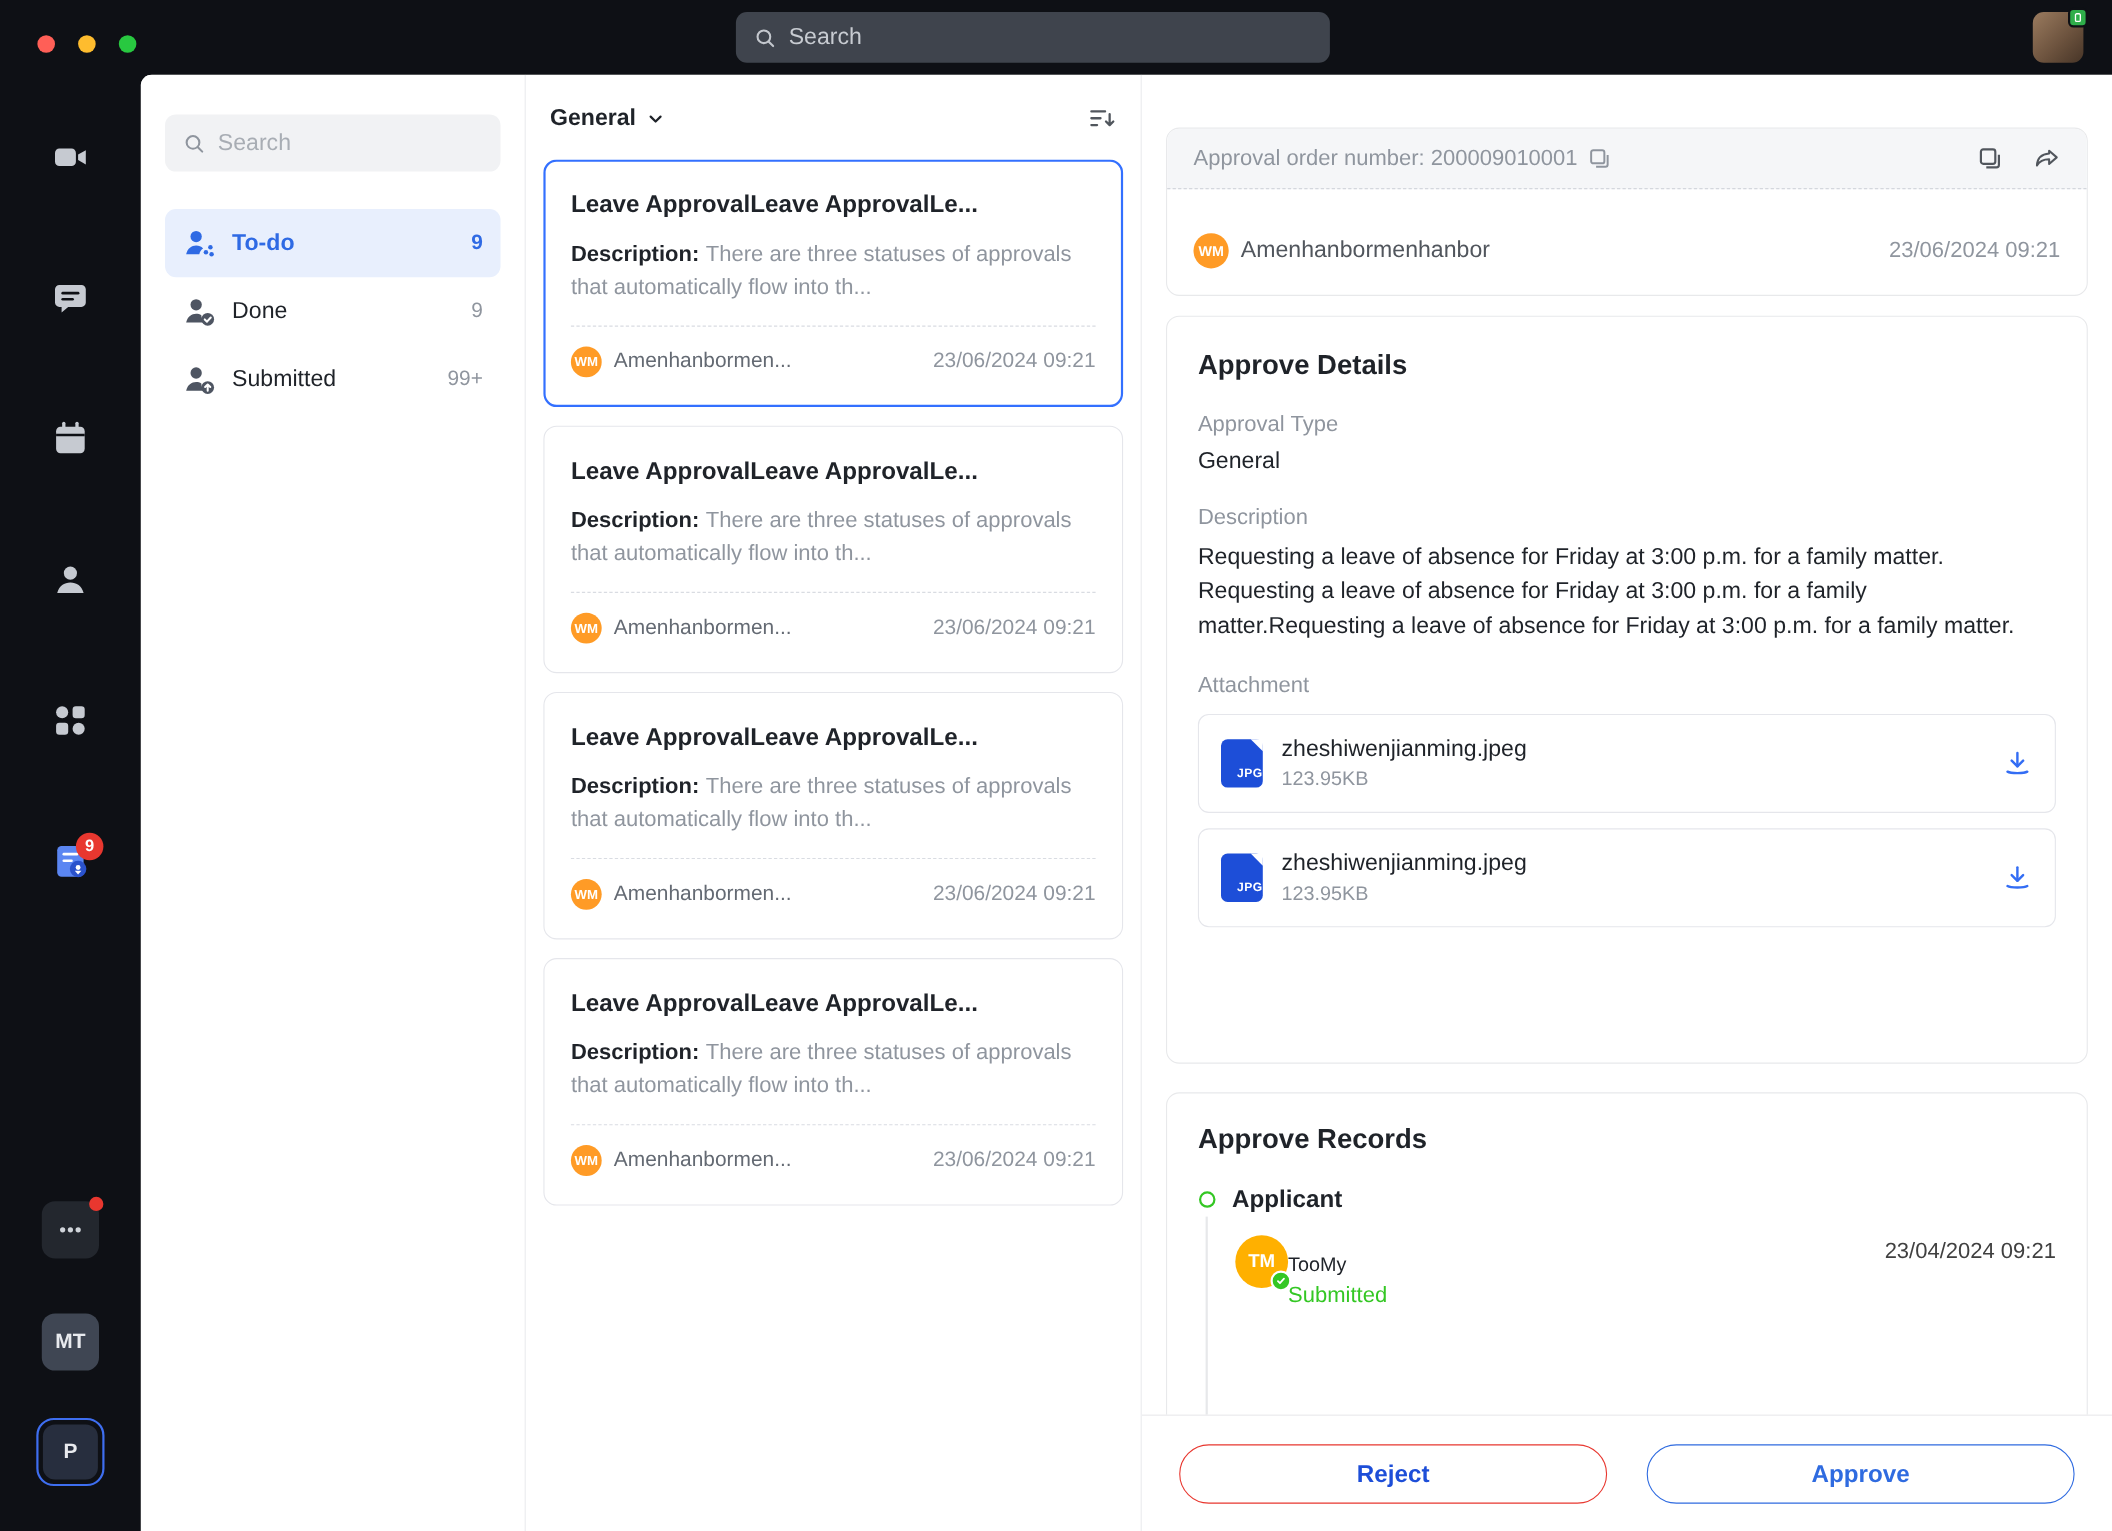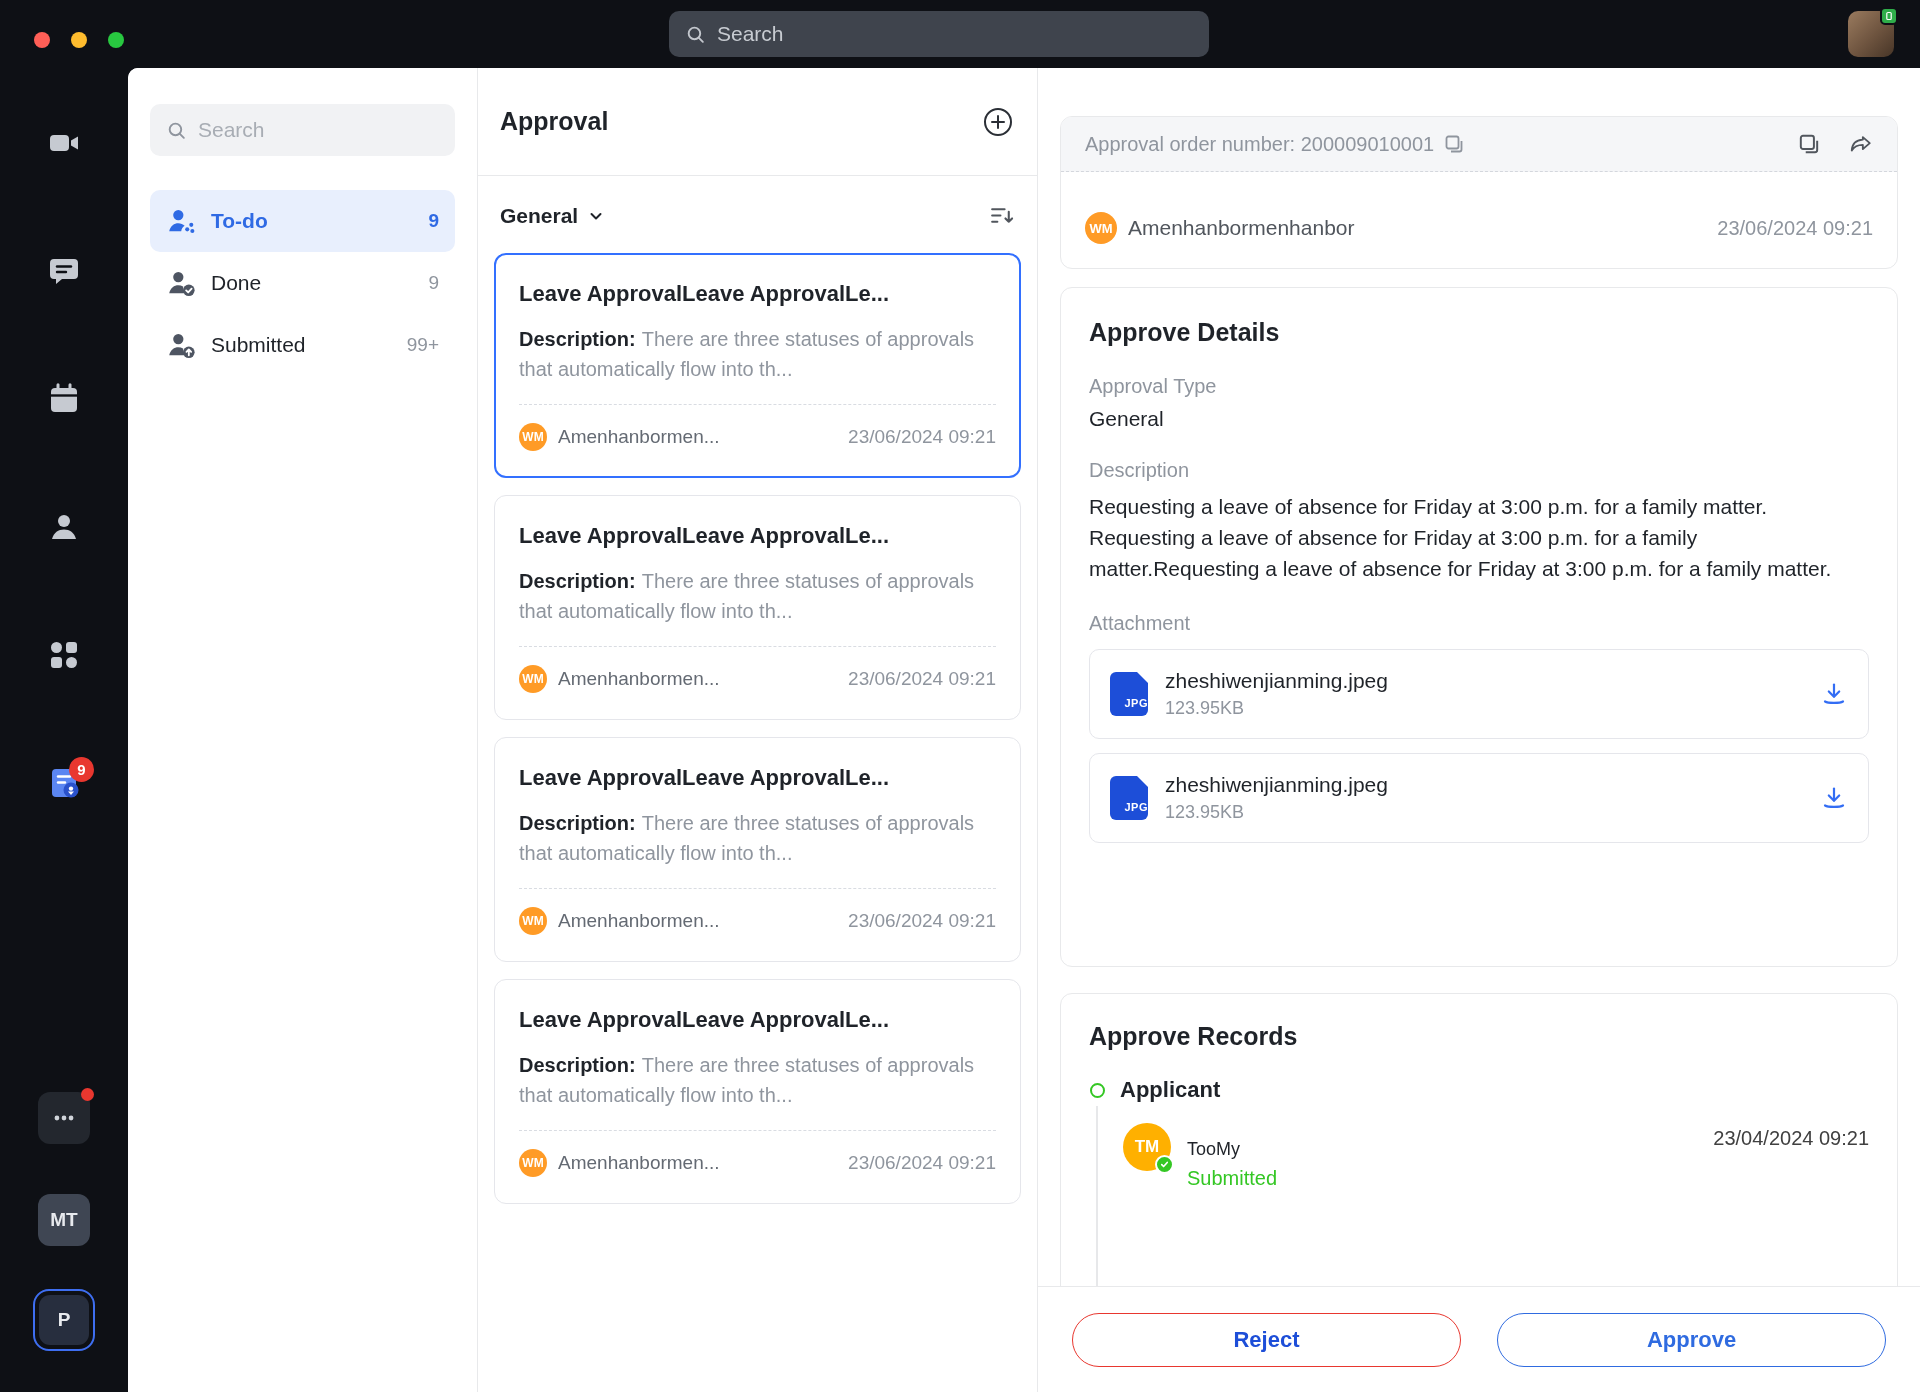--- a/index.html
+++ b/index.html
@@ -99,21 +99,21 @@
   .file-badge{color:#fff;font-size:11px;font-weight:bold;letter-spacing:.5px}
   .attach-name{font-size:21px}
   .attach-size{font-size:18px;color:#8f959e;margin-top:5px}
   .dl-btn{margin-left:auto;width:28px;height:28px;color:#336df4;cursor:pointer;flex:none}
 
   .records-card{margin-top:26px;border:1px solid #e8e9eb;border-radius:12px;padding:28px;height:420px;position:relative;overflow:hidden}
   .timeline-line{position:absolute;left:35px;top:112px;bottom:0;width:2px;background:#e7e8ea}
   .step-row{margin-top:26px;display:flex;align-items:center;gap:15px}
   .ring{width:15px;height:15px;border:2.5px solid #34c724;border-radius:50%;background:#fff;flex:none;margin-left:1px;position:relative;z-index:1}
   .step-label{font-size:22px;font-weight:bold}
-  .entry-row{margin-top:20px;padding-left:34px;display:flex;align-items:flex-start;gap:16px}
+  .entry-row{margin-top:20px;padding-left:34px;display:flex;align-items:flex-start;}
   .avatar-l{width:48px;height:48px;border-radius:50%;background:#ffb000;color:#fff;font-size:17px;font-weight:bold;display:flex;align-items:center;justify-content:center;flex:none;position:relative;z-index:1}
   .check-badge{position:absolute;bottom:-3px;right:-3px;width:19px;height:19px;border-radius:50%;background:#34c724;border:2.5px solid #fff;display:flex;align-items:center;justify-content:center}
   .entry-name{font-size:18px;margin-top:16px}
   .entry-status{font-size:20px;color:#34c724;margin-top:7px}
   .entry-time{margin-left:auto;font-size:20px;color:#404040;margin-top:4px}
 
   .action-bar{position:absolute;left:0;right:0;bottom:0;height:106px;background:#fff;border-top:1px solid #e8e9eb;display:flex;align-items:center;gap:36px;padding:0 34px;z-index:5}
   .btn{flex:1;height:54px;border-radius:27px;background:#fff;font-size:22px;font-weight:bold;display:flex;align-items:center;justify-content:center;cursor:pointer}
   .btn.reject{border:1.5px solid #e8372f;color:#1d4ed8}
   .btn.approve{border:1.5px solid #2f6be0;color:#2f6be0}
@@ -255,30 +255,20 @@
               <path d="M21.3 23.6v-5.4M21.3 18.2l-2.2 2.2M21.3 18.2l2.2 2.2" stroke="#fff" stroke-width="1.7" fill="none" stroke-linecap="round" stroke-linejoin="round"></path>
             </svg>
         </span>
         <span>Submitted</span>
         <span class="count">99+</span>
       </div>
     </div>
   </section>
 
   <section class="panel-list">
-    <div class="pl-header">
-      <span class="pl-title">Approval</span>
-      <span class="plus-btn">
-        <svg viewBox="0 0 34 34" fill="none" stroke="currentColor" stroke-width="2">
-            <circle cx="17" cy="17" r="13"></circle>
-            <line x1="17" y1="11" x2="17" y2="23" stroke-linecap="round"></line>
-            <line x1="11" y1="17" x2="23" y2="17" stroke-linecap="round"></line>
-          </svg>
-      </span>
-    </div>
     <div class="pl-filter">
       <span class="filter-left">
         <span>General</span>
         <span class="chev">
           <svg viewBox="0 0 18 18" fill="none" stroke="#1f2329" stroke-width="2" stroke-linecap="round" stroke-linejoin="round">
               <path d="M4.5 7l4.5 4.5L13.5 7"></path>
             </svg>
         </span>
       </span>
       <span class="sort-btn">

